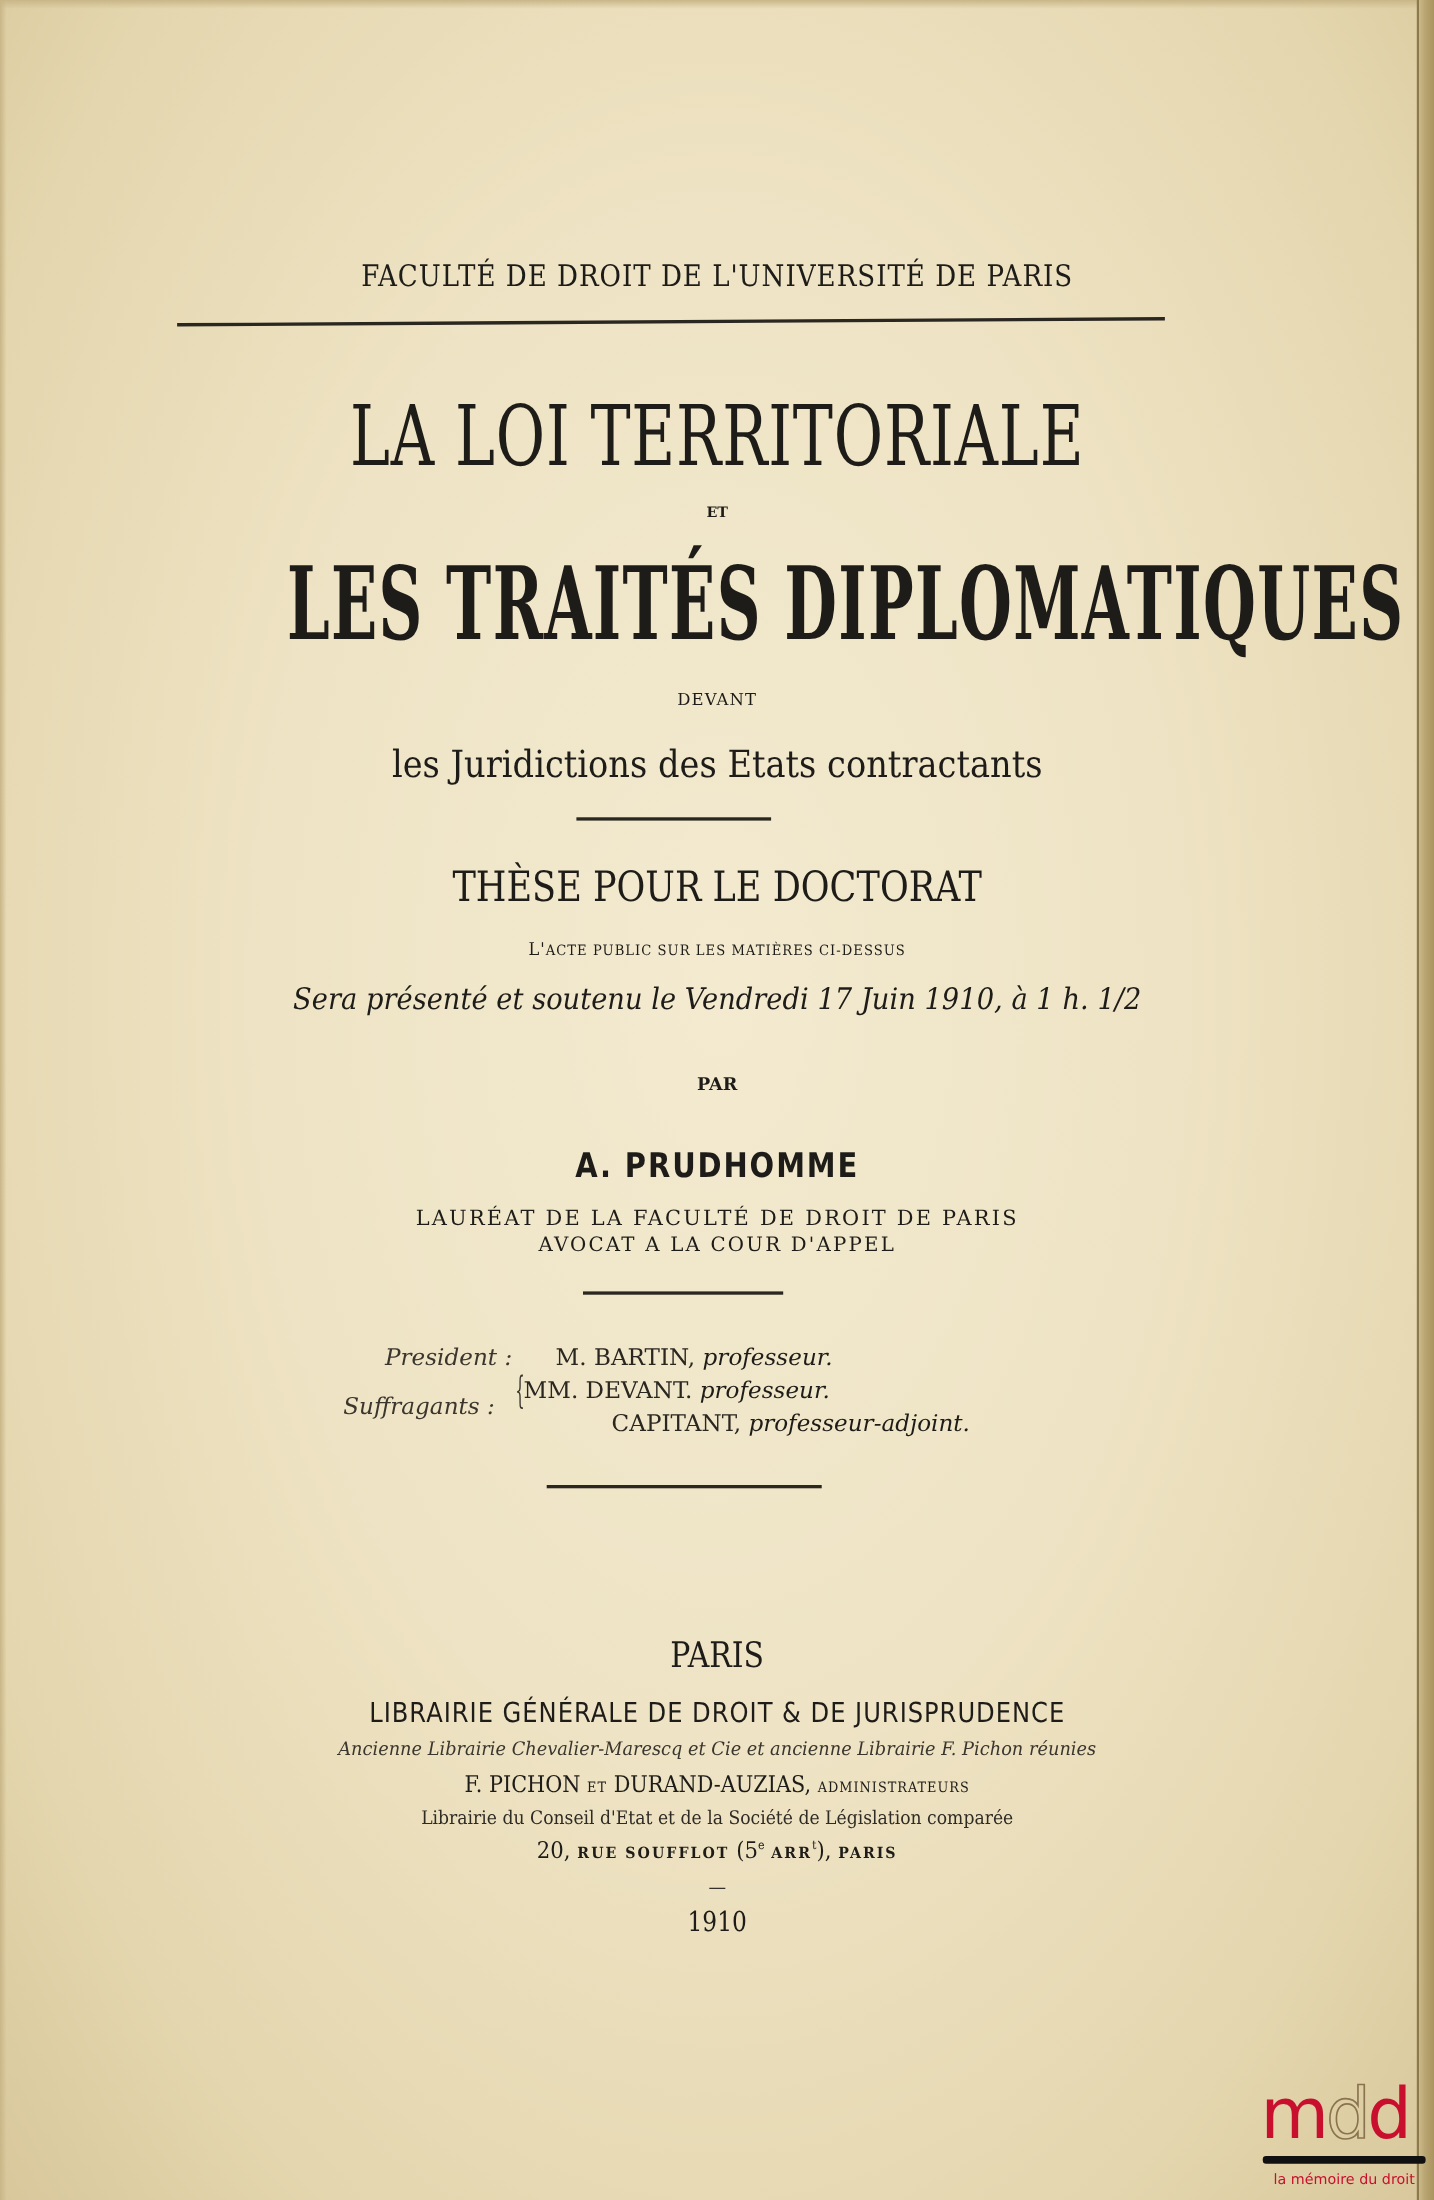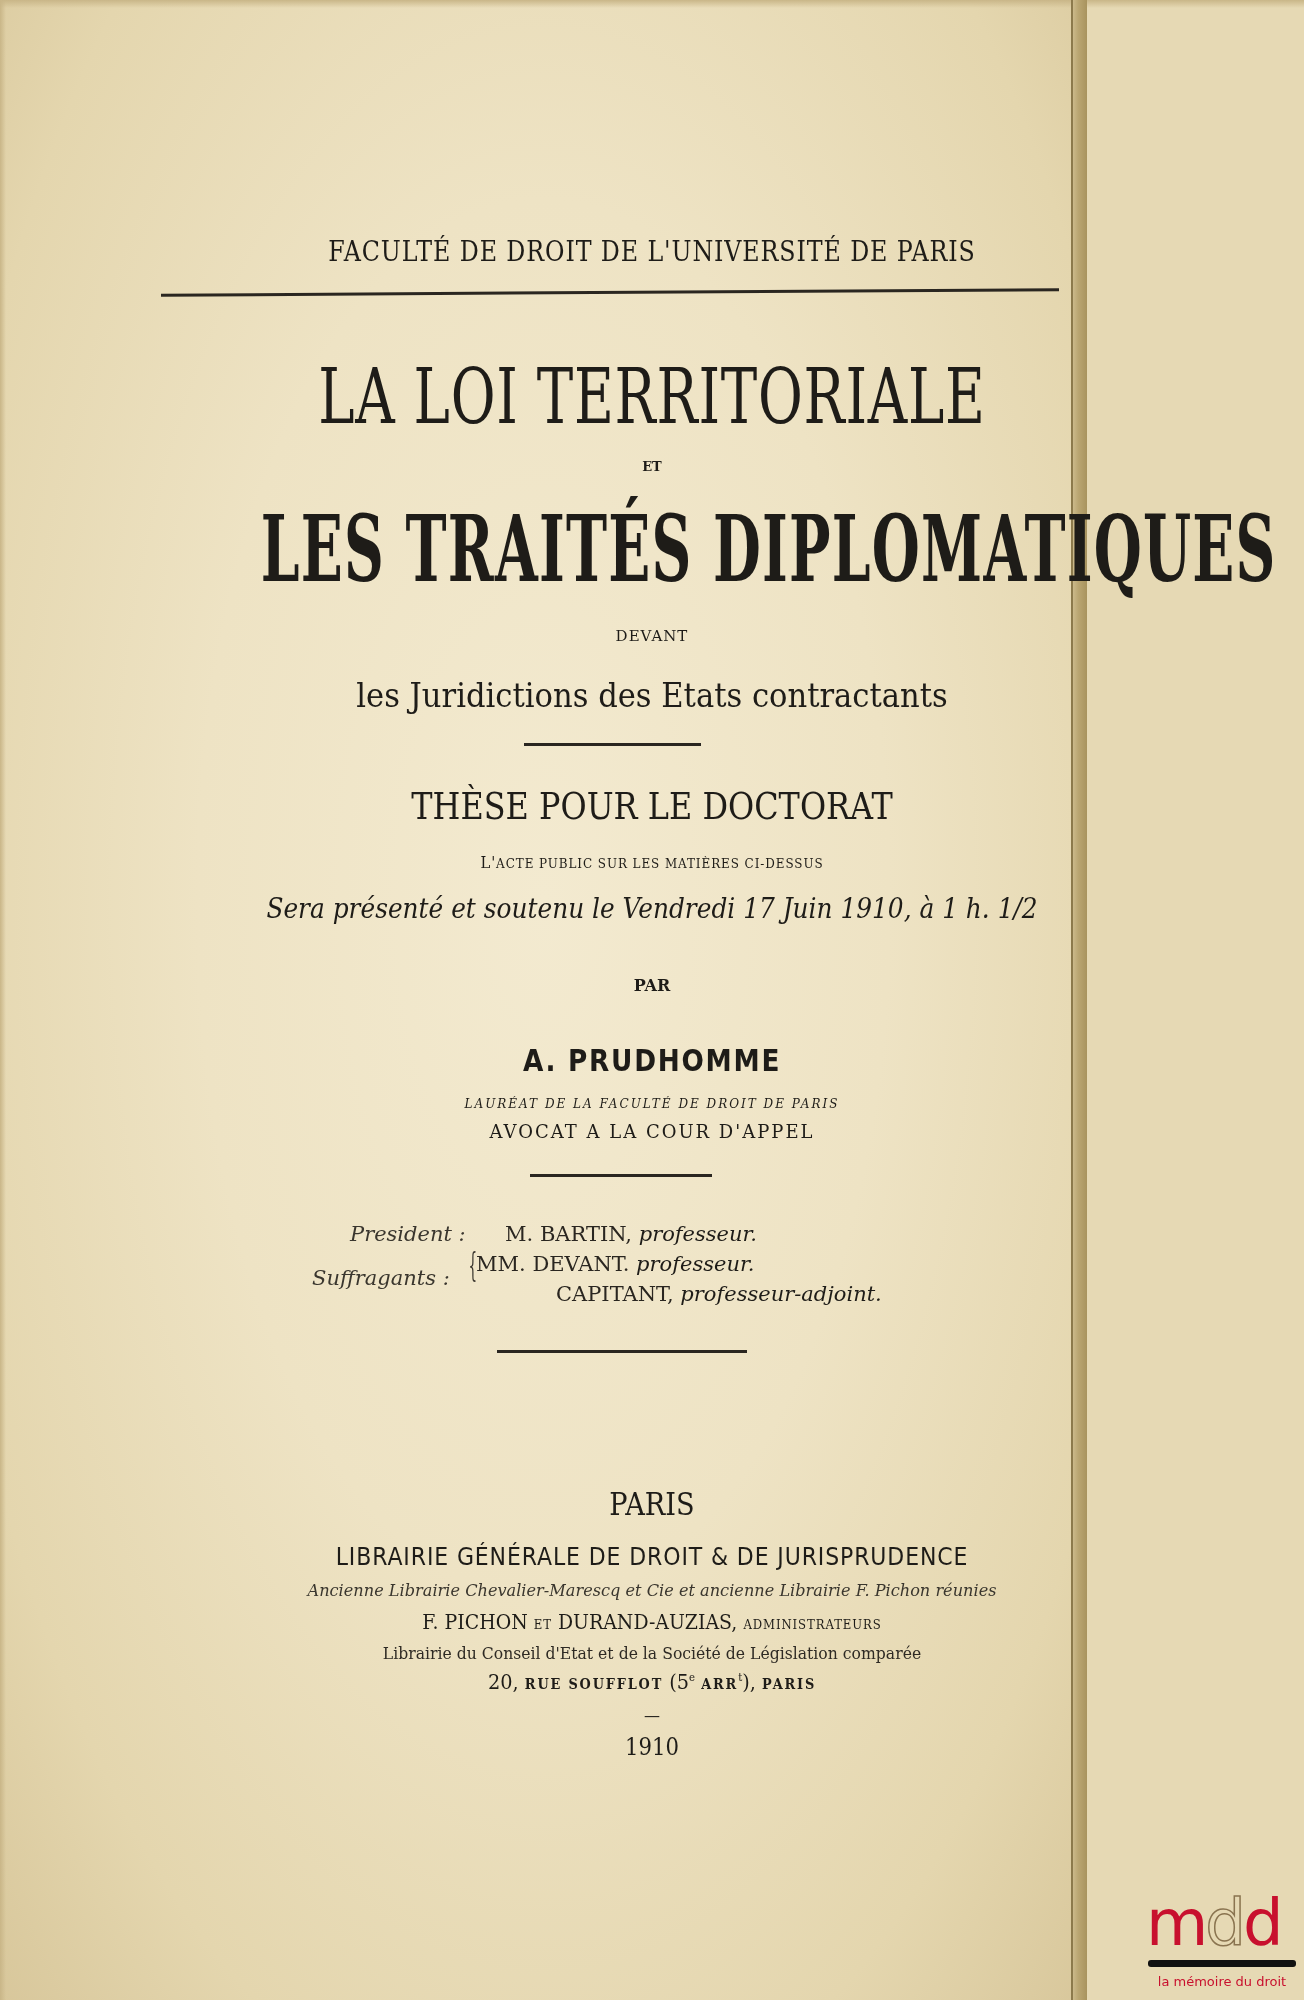--- a/index.html
+++ b/index.html
@@ -3,21 +3,21 @@
 <meta charset="utf-8">
 <style>
   html, body { margin: 0; padding: 0; }
   body {
     width: 1304px; height: 2000px; overflow: hidden; position: relative;
     background: #e6d9b4;
     font-family: "DejaVu Serif", "Liberation Serif", serif;
     color: #1e1c18;
   }
   .page {
-    position: absolute; left: 0; top: 0; width: 1087px; height: 2000px;
+    position: absolute; left: 0; top: 0; width: 1304px; height: 2000px;
     background:
       radial-gradient(ellipse at 50% 45%, #f3ead0 0%, #eee3c4 45%, #e4d6ae 80%, #d8c79b 100%);
   }
   .edge-right {
     position: absolute; right: 0; top: 0; width: 14px; height: 2000px;
     background: linear-gradient(90deg, #cbb98a 0%, #b9a571 40%, #a8935e 100%);
     border-left: 2px solid #8c7a4c;
   }
   .edge-left {
     position: absolute; left: 0; top: 0; width: 6px; height: 2000px;
@@ -37,21 +37,21 @@
   .et { top: 459px; font-size: 13px; font-weight: bold; }
   .title2 { top: 495px; font-size: 92px; font-weight: bold; transform: scaleX(0.6); letter-spacing: 2px; }
   .devant { top: 627px; font-size: 15px; font-weight: normal; letter-spacing: 1px; }
   .juridictions { top: 675px; font-size: 34px; transform: scaleX(0.9); }
   .these { top: 784px; font-size: 38px; transform: scaleX(0.84); }
   .acte { top: 853px; font-size: 16px; letter-spacing: 1px; transform: scaleX(0.92); }
   .acte .sc { font-size: 13px; }
   .sera { top: 893px; font-size: 27px; font-style: italic; transform: scaleX(0.92); }
   .par { top: 976px; font-size: 16px; font-weight: bold; }
   .author { top: 1042px; font-size: 31px; font-weight: bold; font-family: "DejaVu Sans", "Liberation Sans", sans-serif; letter-spacing: 2px; transform: scaleX(0.85); }
-  .laureat { top: 1097px; font-size: 12px; letter-spacing: 2px; font-style: italic; }
+  .laureat { top: 1097px; font-size: 19px; letter-spacing: 2px; }
   .avocat { top: 1121px; font-size: 18px; letter-spacing: 2px; }
 
   .jury { position: absolute; left: 330px; top: 1222px; font-size: 21px; }
   .jury-row { position: absolute; white-space: nowrap; }
   .jury-role { font-style: italic; color: #3a362e; }
   .jury-name { color: #2a2620; }
   .jury-title { font-style: italic; }
   .brace { position: absolute; font-size: 34px; color: #3a362e; transform: scaleX(0.4); }
 
   .paris { top: 1485px; font-size: 32px; transform: scaleX(0.85); }

